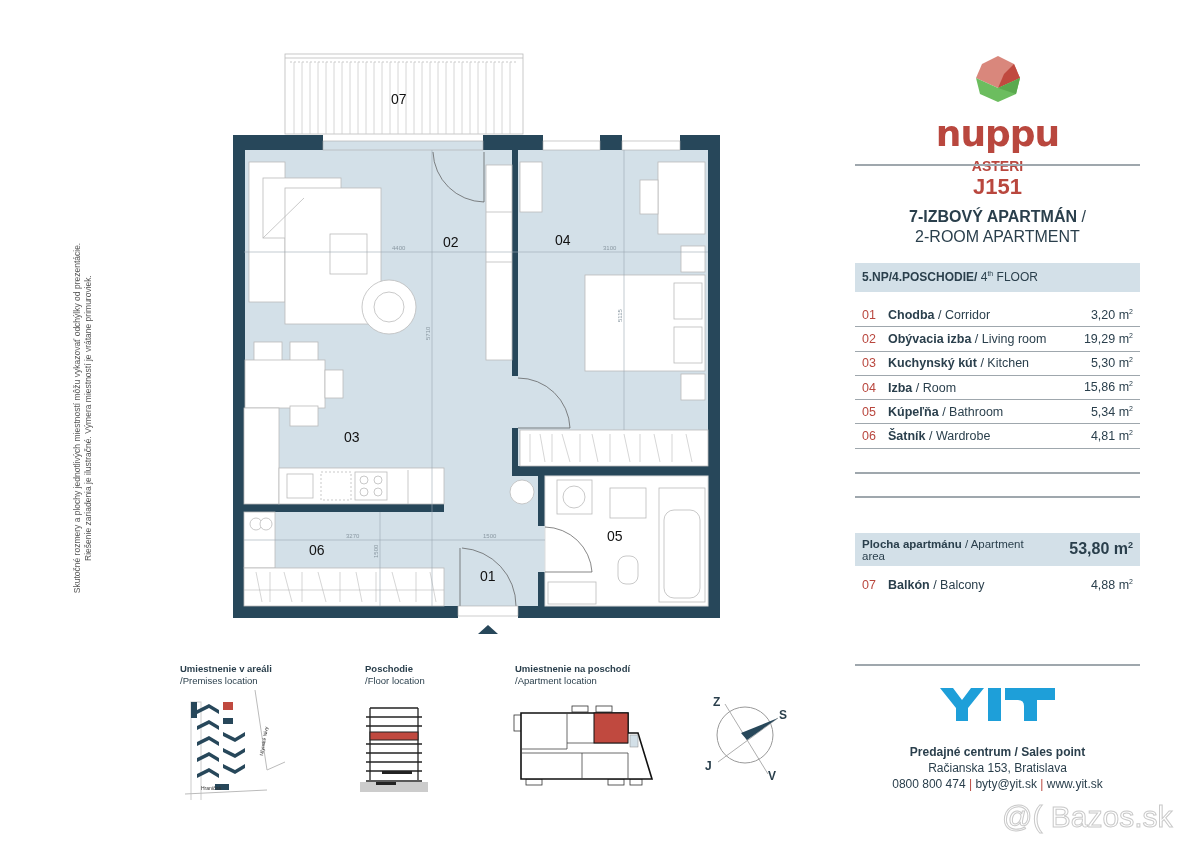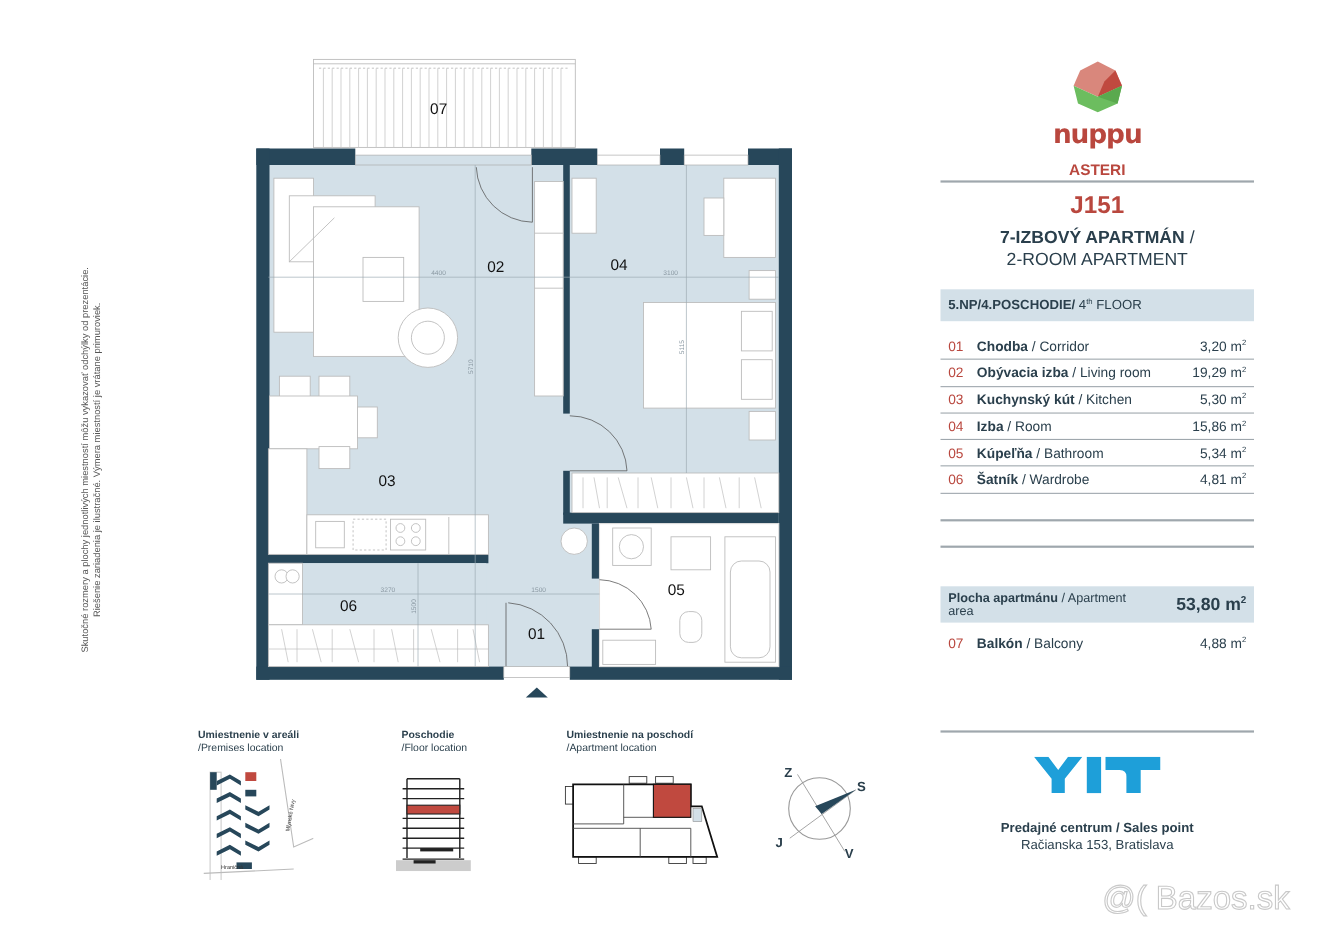--- a/index.html
+++ b/index.html
@@ -14,21 +14,21 @@
     transform: rotate(-90deg); transform-origin: 0 0;
     font-size: 8.5px; line-height: 11px; color: #555; text-align: center;
   }
 
   
   .plan { position: absolute; left: 0; top: 0; width: 760px; height: 640px; }
   .room-label { position: absolute; font-size: 14px; color: #111; font-family: "Liberation Sans", sans-serif; }
 
   
   .logo-wrap { position: absolute; left: 855px; top: 48px; width: 285px; text-align: center; }
-  .brand-name { font-family: "DejaVu Sans", sans-serif; font-weight: bold; font-size: 24px; color: #b9473e; letter-spacing: -1px; line-height: 36px; margin-top: 0; }
+  .brand-name { font-family: "DejaVu Sans", sans-serif; font-weight: bold; font-size: 36px; color: #b9473e; letter-spacing: -1px; line-height: 36px; margin-top: 12px; }
   .brand-sub { font-family: "Liberation Sans", sans-serif; font-weight: bold; font-size: 14px; color: #b9473e; margin-top: 6px; }
   .hr { position: absolute; left: 855px; width: 285px; height: 1.5px; background: #9fa7ad; }
 
   .apt-code { position: absolute; left: 855px; top: 174px; width: 285px; text-align: center; font-size: 22px; font-weight: bold; color: #b9473e; }
   .apt-type { position: absolute; left: 855px; top: 207px; width: 285px; text-align: center; font-size: 16px; color: #2a3f4c; line-height: 20px; }
   .apt-type b { font-weight: bold; }
   .floor-bar { position: absolute; left: 855px; top: 263px; width: 285px; height: 29px; background: #d3e0e8; font-size: 12px; padding: 7px 7px; color: #2a3f4c; }
   .floor-bar b { font-weight: bold; }
   .floor-bar sup { font-size: 7px; }
 
@@ -348,20 +348,23 @@
 
 <svg class="yit" viewBox="0 0 115 36">
   <polygon points="0,0 13,0 22,12 31,0 44,0 28,20 28,33 16,33 16,20" fill="#1e9fd9"></polygon>
   <rect x="48" y="0" width="13" height="33" fill="#1e9fd9"></rect>
   <path d="M65 0 H115 V12 H97 V33 H84 V18 Q84 12 78 12 H65 Z" fill="#1e9fd9"></path>
 </svg>
 
 <div class="sales">
   <div class="t">Predajné centrum / Sales point</div>
   <div>Račianska 153, Bratislava</div>
+  <div>
+    <span>0800 800 474</span><span class="sep"> | </span><span>byty@yit.sk</span><span class="sep"> | </span><span>www.yit.sk</span>
+  </div>
 </div>
 
 <div class="mm-title" style="left:180px; top:663px;">
   <b>Umiestnenie v areáli</b>
   <span>/Premises location</span>
 </div>
 <svg class="abs" style="left:185px; top:690px;" width="100" height="110" viewBox="0 0 100 110">
   <rect x="6" y="12" width="10" height="100" fill="none" stroke="#ccc"></rect>
   <rect x="6" y="12" width="6" height="16" fill="#27475a"></rect>
   <g fill="#27475a">

